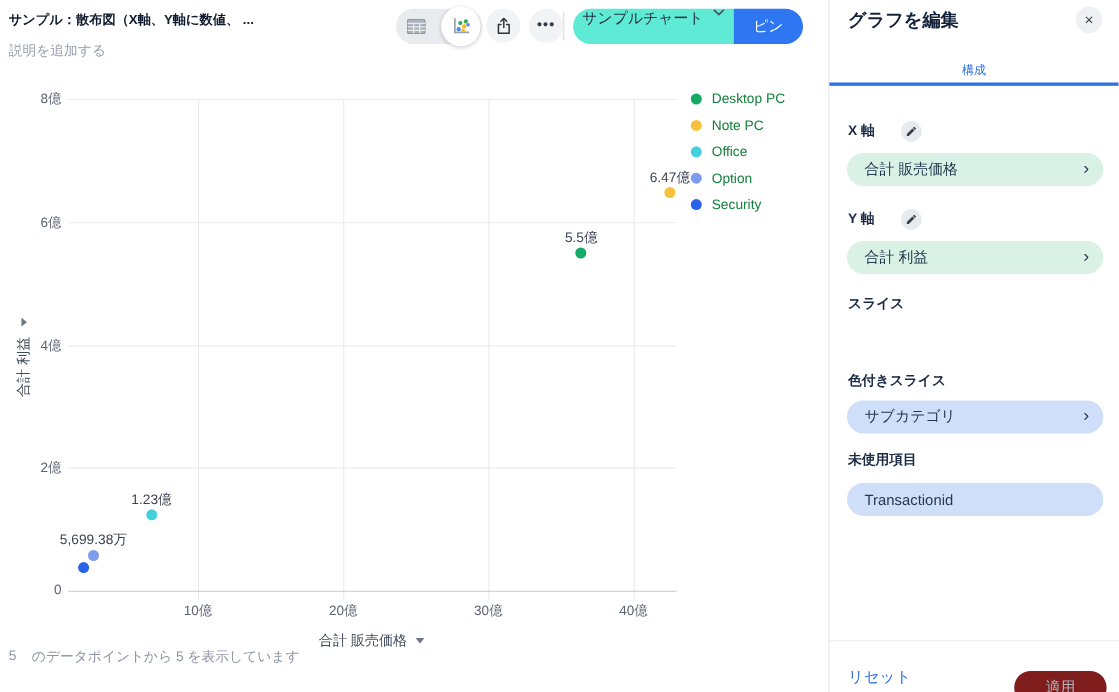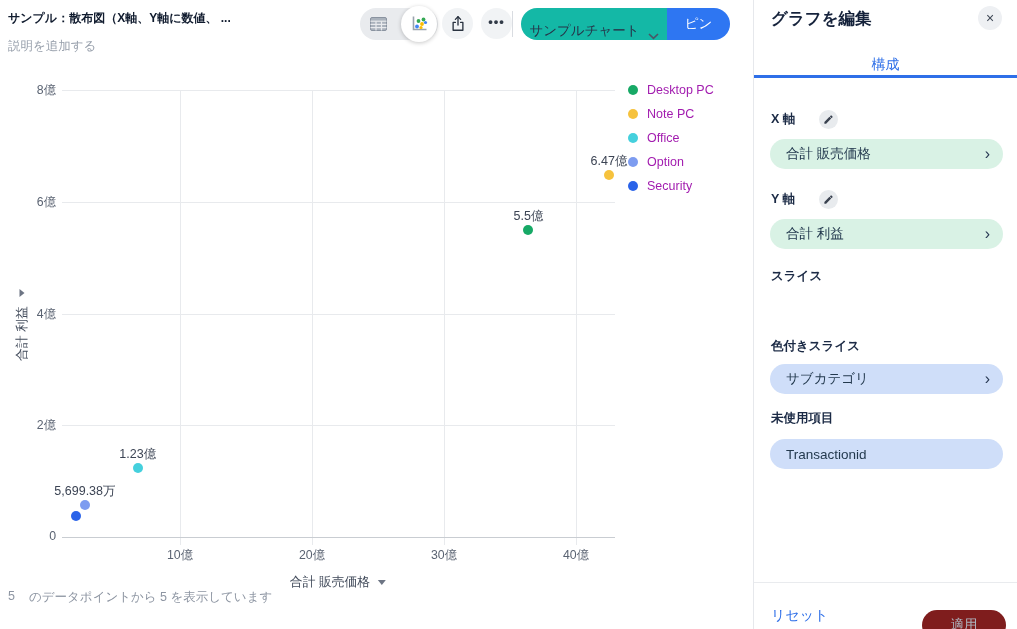--- a/index.html
+++ b/index.html
@@ -19,61 +19,61 @@
     background:#e9ebee; }
   .seg .tbl { position:absolute; left:10px; top:9px; }
   .seg .active-circle { position:absolute; left:41px; top:-2px; width:36px; height:36px;
     border-radius:50%; background:#fff; box-shadow:0 1px 4px rgba(0,0,0,.22);
     display:flex; align-items:center; justify-content:center; }
   .circle-btn { position:absolute; top:8px; width:31px; height:31px; border-radius:50%;
     background:#f1f3f5; display:flex; align-items:center; justify-content:center; cursor:pointer; }
   .dots { font-size:13px; letter-spacing:1px; color:#323b48; font-weight:bold; padding-bottom:4px;}
   .vdiv { position:absolute; left:512px; top:11px; width:1px; height:26px; background:#d9dce1; }
   .chart-select { position:absolute; left:521px; top:8px; width:146px; height:32px;
-    background:#14b8a6; border-radius:16px 0 0 16px; display:flex; align-items:flex-end;
+    background:#5eead4; border-radius:16px 0 0 16px; display:flex; align-items:flex-start;
     justify-content:center; gap:8px; font-size:13.5px; color:#273247; cursor:pointer; }
   .pin-btn { position:absolute; left:667px; top:8px; width:63px; height:32px; border:none;
     background:#2e76f2; color:#fff; font-size:13.5px; border-radius:0 16px 16px 0; cursor:pointer;
     font-family:inherit; }
 
   
   #chart { position:absolute; left:0; top:60px; width:753px; height:540px; }
   .gridline-v { position:absolute; width:1px; background:#e8eaed; }
   .gridline-h { position:absolute; height:1px; background:#e8eaed; }
   .axis-line { position:absolute; height:1px; background:#c9cdd2; }
   .tick-x { position:absolute; width:60px; text-align:center; font-size:12.3px; color:#5a6372; }
   .tick-y { position:absolute; width:56px; text-align:right; font-size:12.3px; color:#5a6372; }
   .dot { position:absolute; width:10px; height:10px; border-radius:50%; cursor:pointer; }
   .dot-label { position:absolute; transform:translateX(-50%); white-space:nowrap;
     font-size:12.5px; color:#3c4454; }
   #legend { position:absolute; left:628px; top:78px; }
   .legend-row { display:flex; align-items:center; gap:9px; height:24px; cursor:pointer; }
   .legend-dot { width:10px; height:10px; border-radius:50%; }
-  .legend-label { font-size:12.5px; color:#a21caf; }
+  .legend-label { font-size:12.5px; color:#15803d; }
   .xaxis-title { position:absolute; left:338px; top:574px; transform:translateX(-50%);
     display:flex; align-items:center; gap:8px; font-size:12.8px; color:#414a5a; cursor:pointer;
     white-space:nowrap; }
   .yaxis-title { position:absolute; left:22px; top:325px; transform:translate(-50%,-50%) rotate(-90deg);
     display:flex; align-items:center; gap:9px; font-size:12.8px; color:#414a5a; cursor:pointer;
     white-space:nowrap; }
   .tri-down { width:0; height:0; border-left:4px solid transparent; border-right:4px solid transparent;
     border-top:5px solid #6d7584; }
   .status { position:absolute; left:8px; top:589px; display:flex; gap:14px;
     font-size:12.5px; color:#8d95a2; }
 
   
   #panel { position:absolute; left:753px; top:0; width:264px; height:629px; background:#fff;
     border-left:1px solid #e6e8ec; }
   .panel-title { position:absolute; left:17px; top:8px; font-size:16.5px; font-weight:bold; color:#15223b; }
   .close-btn { position:absolute; left:224px; top:6px; width:24px; height:24px; border-radius:50%;
     background:#eef0f3; display:flex; align-items:center; justify-content:center;
     font-size:14px; color:#3f4856; cursor:pointer; }
   .tabs { position:absolute; left:0; top:52px; width:100%; height:26px; display:flex;
     border-bottom:2px solid #e9ebee; }
-  .tab { flex:1; text-align:center; font-size:14px; color:#2b3750; cursor:pointer;
+  .tab { flex:1; text-align:center; font-size:11px; color:#2b3750; cursor:pointer;
     padding-top:4px; position:relative; }
   .tab.active { color:#2e6fe8; }
   .tab.active::after { content:""; position:absolute; left:0; right:0; bottom:-2px; height:3px;
     background:#2e6fe8; }
 
   .field-label { position:absolute; left:17px; display:flex; align-items:center; gap:24px;
     font-size:12.5px; font-weight:bold; color:#1b2a45; }
   .pencil-btn { width:19px; height:19px; border-radius:50%; background:#e8ebee;
     display:flex; align-items:center; justify-content:center; cursor:pointer; }
   .pill { position:absolute; left:16px; width:233px; height:30px; border-radius:15px;

